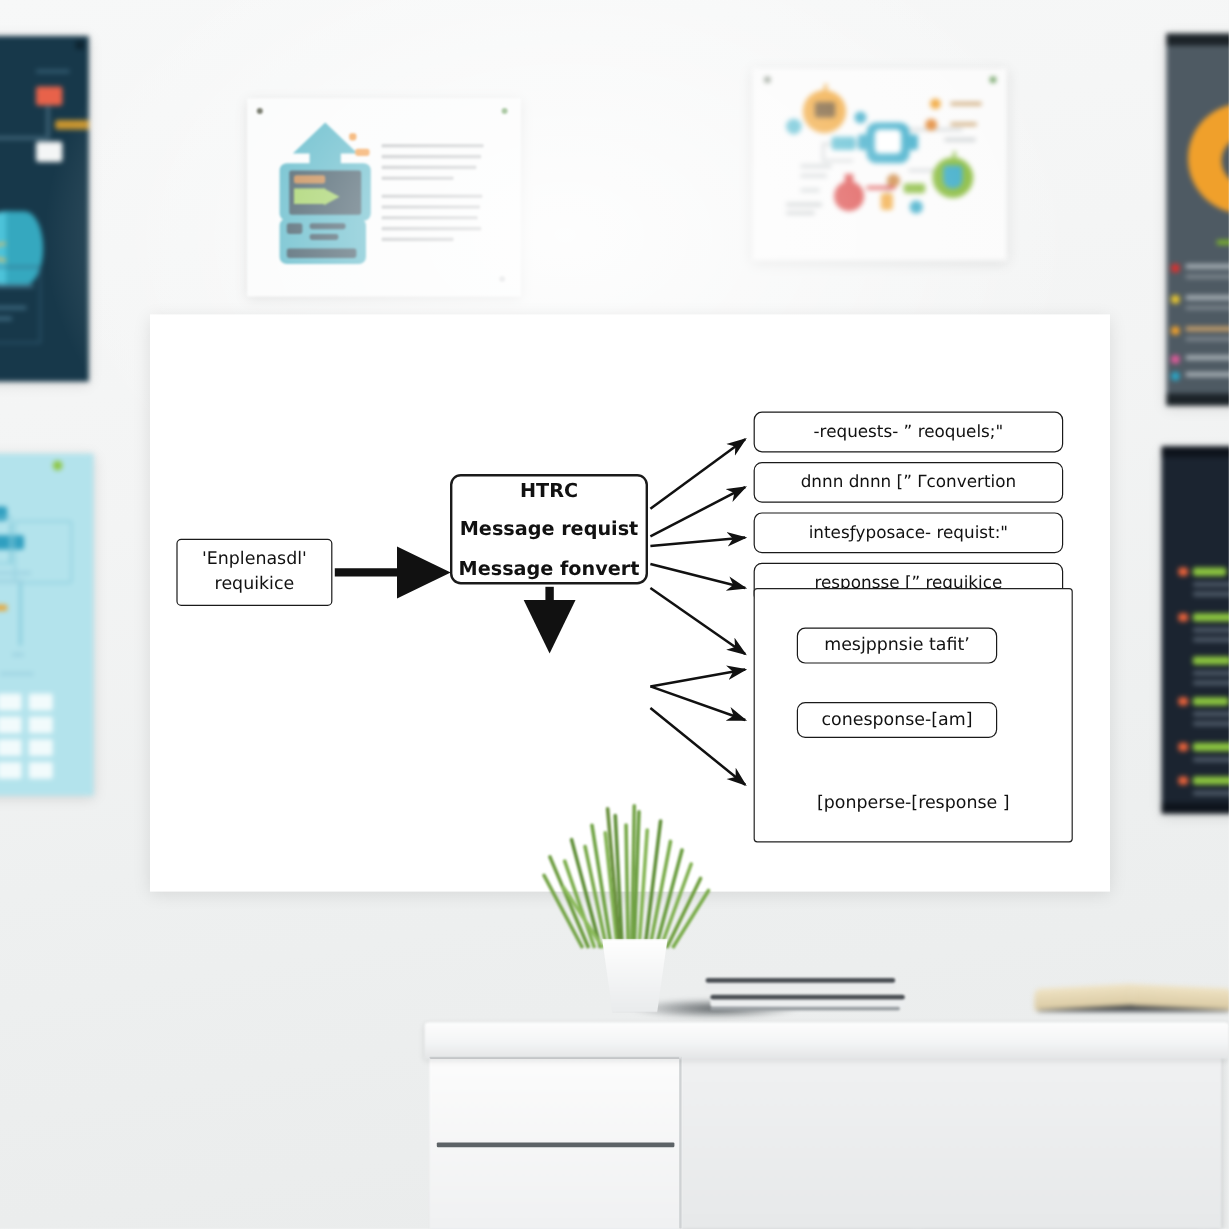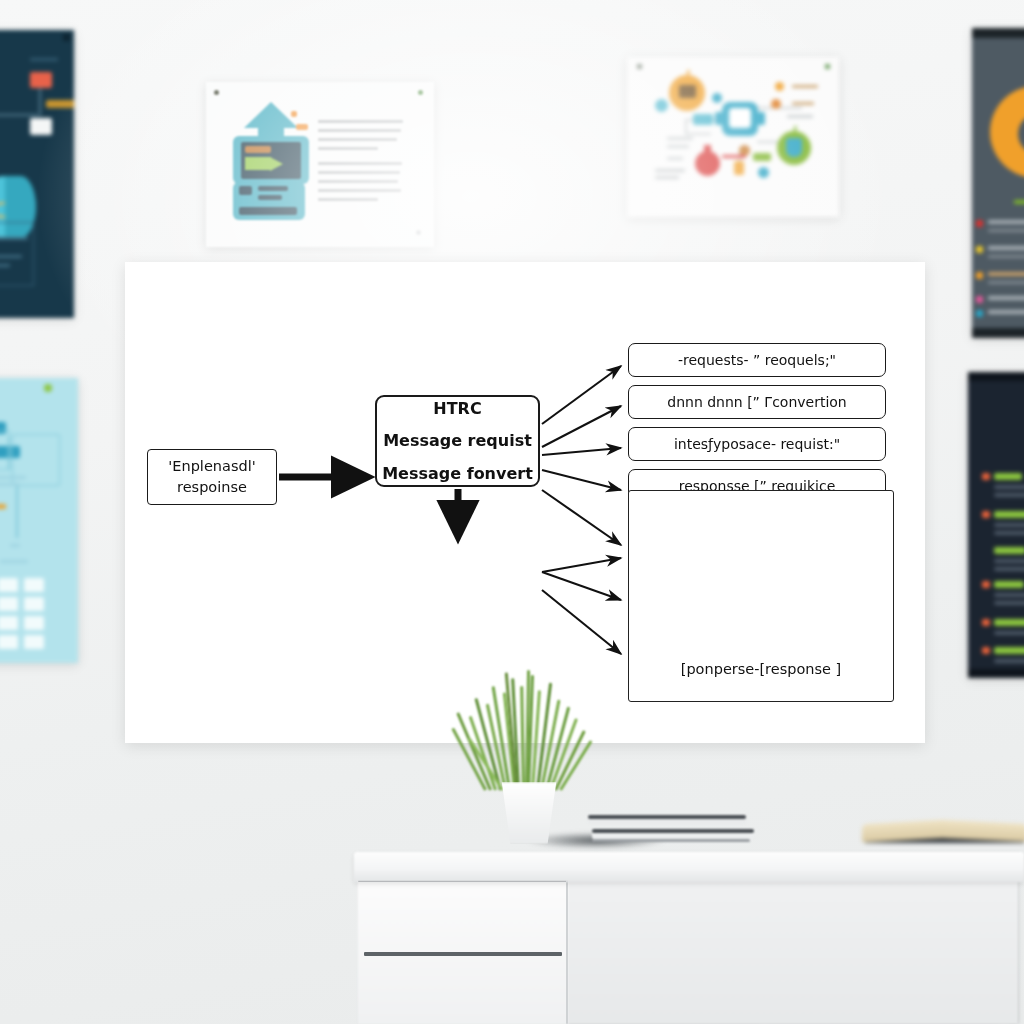--- a/index.html
+++ b/index.html
@@ -405,36 +405,38 @@
       <line x1="417" y1="208" x2="496" y2="228" stroke="#111" stroke-width="2.1" marker-end="url(#ah)"></line>
       <line x1="417" y1="228" x2="496" y2="283" stroke="#111" stroke-width="2.1" marker-end="url(#ah)"></line>
 
       <line x1="417" y1="310" x2="496" y2="296" stroke="#111" stroke-width="2.1" marker-end="url(#ah)"></line>
       <line x1="417" y1="310" x2="496" y2="338" stroke="#111" stroke-width="2.1" marker-end="url(#ah)"></line>
       <line x1="417" y1="328" x2="496" y2="392" stroke="#111" stroke-width="2.1" marker-end="url(#ah)"></line>
     </svg>
 
     <div class="node" id="node-input">
       <span class="ln">'Enplenasdl'</span>
-      <span class="ln">respoinse</span>
+      <span class="ln">requikice</span>
     </div>
 
     <div class="node round" id="node-hmc">
       <span class="ln">HTRC</span>
       <span class="ln">Message requist</span>
       <span class="ln">Message fonvert</span>
     </div>
 
 
     <div class="rbox" id="rbox-1">-requests- ” reoquels;"</div>
     <div class="rbox" id="rbox-2">dnnn dnnn [” Γconvertion</div>
     <div class="rbox" id="rbox-3">intesƒyposace- requist:"</div>
     <div class="rbox" id="rbox-4">responsse [”  requikice</div>
 
     <div id="group-panel">
+      <div class="gbox" id="gbox-1">mesjppnsie taﬁt’</div>
+      <div class="gbox" id="gbox-3">conesponse-[am]</div>
       <div id="gfoot">[ponperse-[response ]</div>
     </div>
   </div>
 
   <div class="chair blur3"></div>
 
   <div id="desk">
     <div class="desk-shadow blur2"></div>
     <div class="desk-front blur1"></div>
     <div class="ped blur1"></div>

